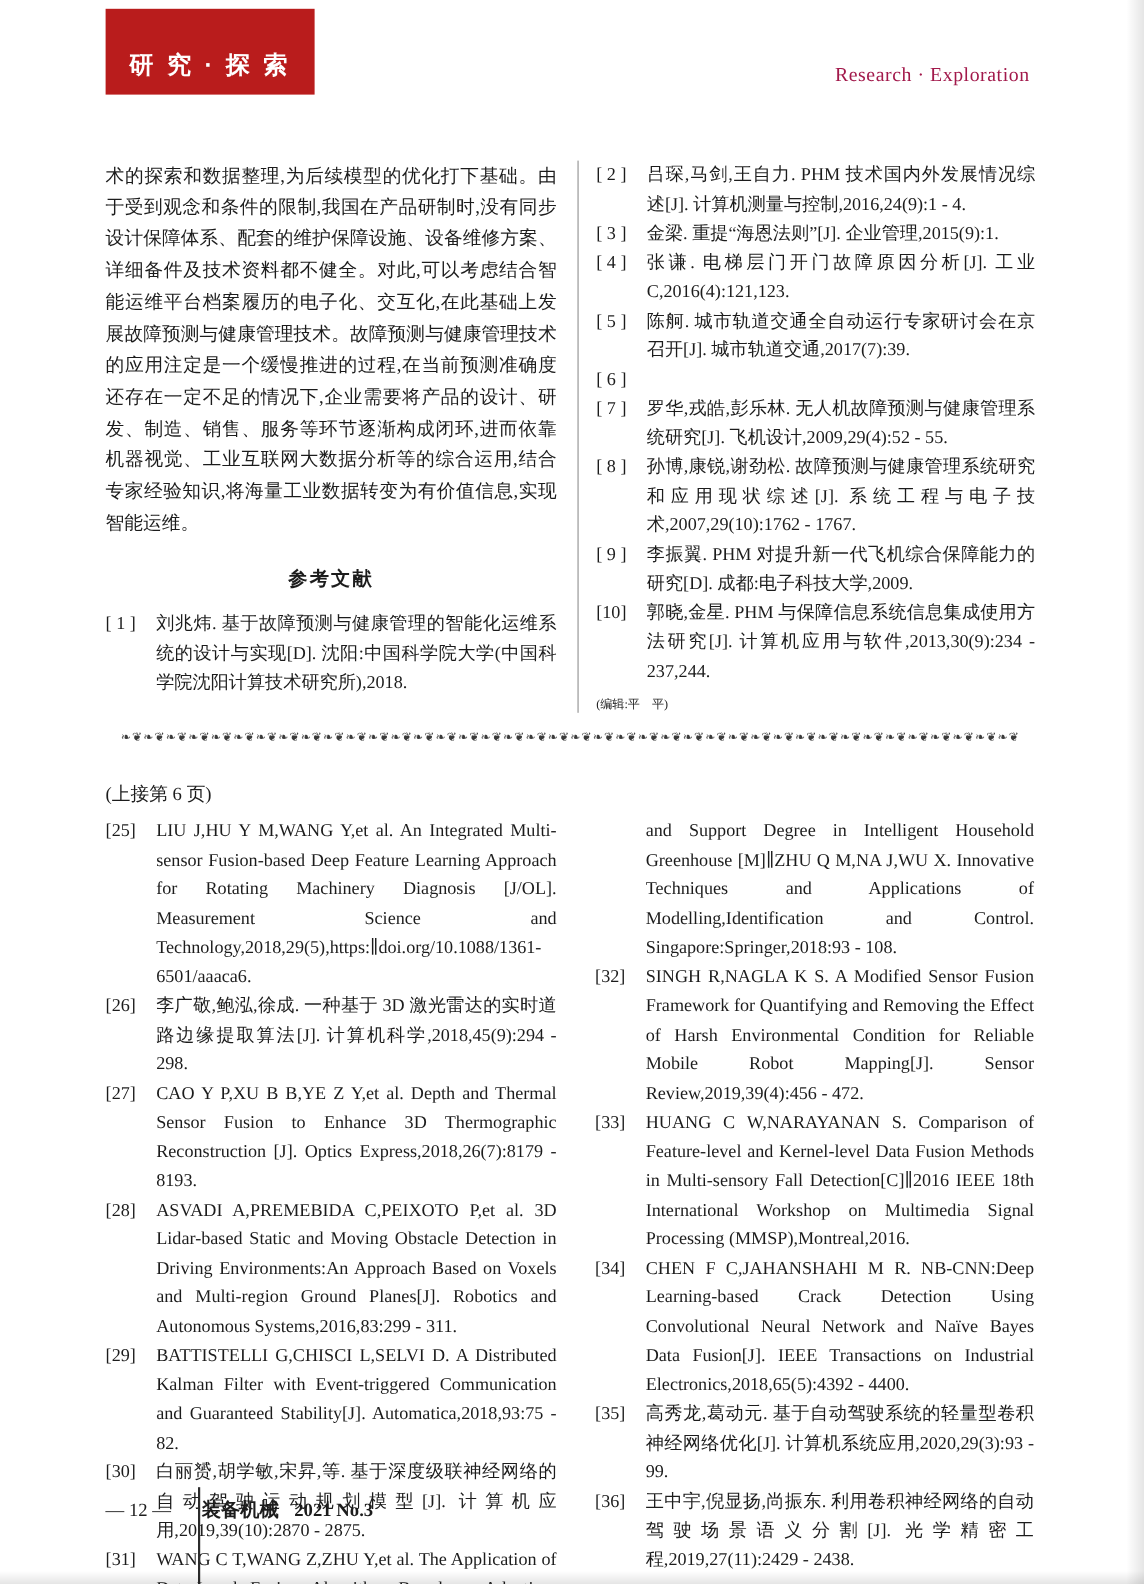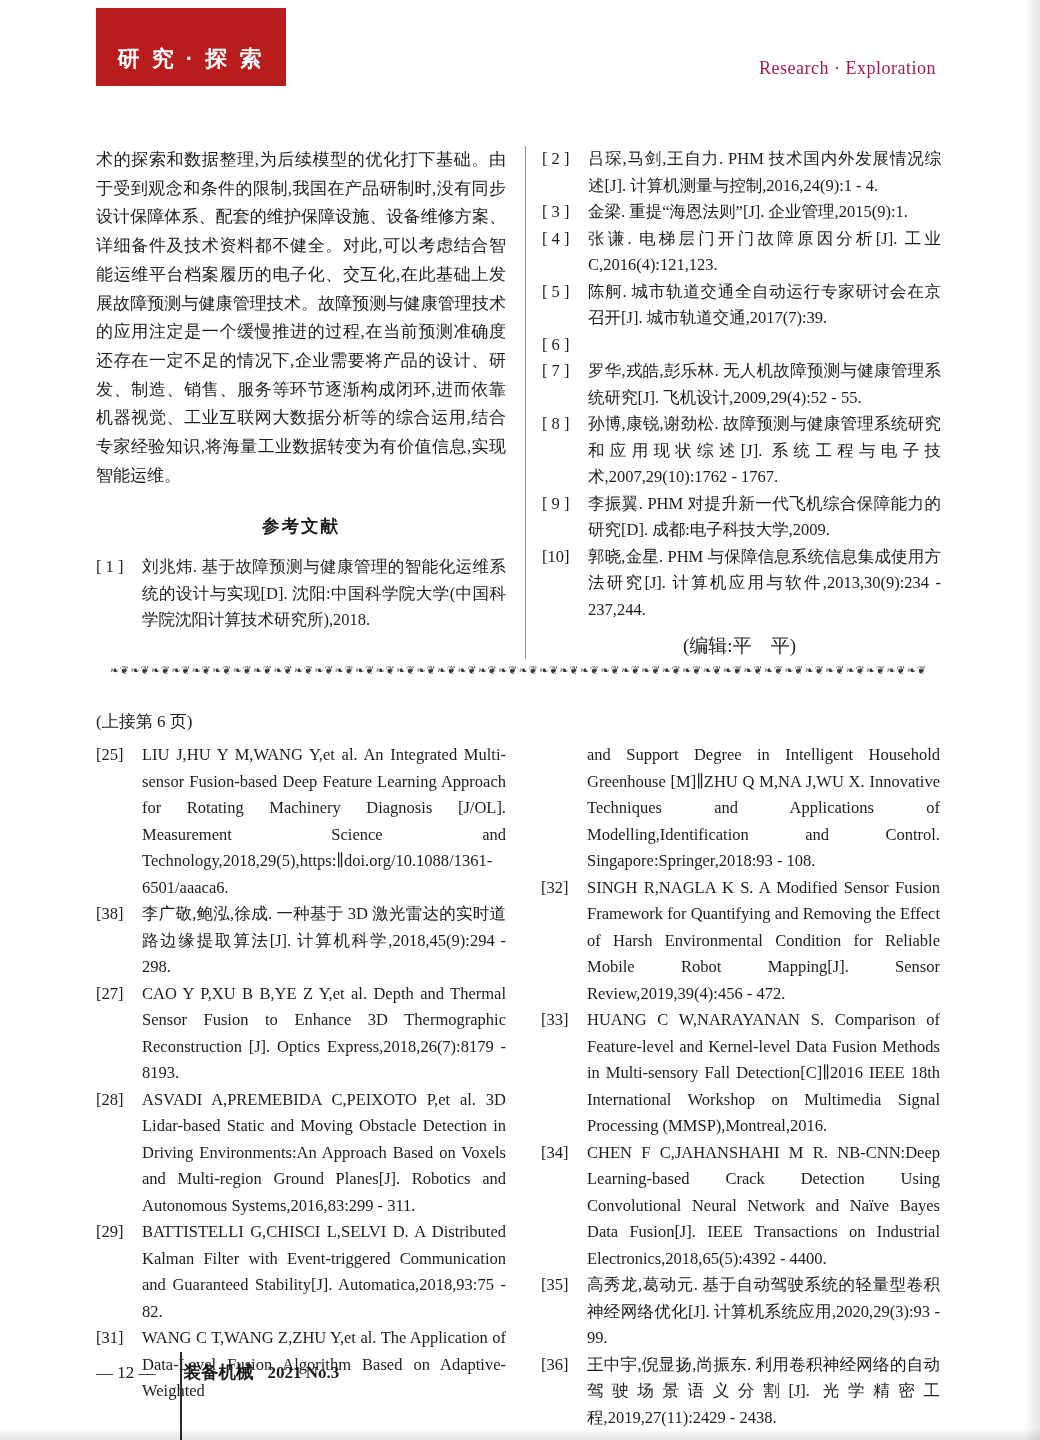--- a/index.html
+++ b/index.html
@@ -53,21 +53,21 @@
     text-align:center; font-weight:bold; font-size:17.5px;
     font-family:"Liberation Sans","DejaVu Sans",sans-serif;
     margin:24px 0 16px 0; letter-spacing:2px;
   }
   .ref {
     display:flex; font-size:16.5px; line-height:26.5px;
   }
   .ref-label { flex:0 0 46px; }
   .ref-text { flex:1; text-align:justify; }
   .editor-note {
-    text-align:center; font-size:19px; margin-top:10px; padding-right:4px;
+    text-align:left; font-size:11px; margin-top:10px; padding-right:4px;
   }
   
   .ornament {
     position:absolute; left:96px; top:664px; width:845px; height:16px;
     overflow:hidden; white-space:nowrap; text-align:center;
     font-size:11px; letter-spacing:1px; color:#3a3a3a;
     font-family:"DejaVu Sans",sans-serif;
   }
   
   .section-bottom {
@@ -155,34 +155,38 @@
 
 <div class="section-bottom">
   <div class="continuation">(上接第 6 页)</div>
   <div class="columns-bottom">
     <div class="col-left-bot">
       <div class="ref">
         <span class="ref-label">[25]</span>
         <span class="ref-text">LIU J,HU Y M,WANG Y,et al. An Integrated Multi-sensor Fusion-based Deep Feature Learning Approach for Rotating Machinery Diagnosis [J/OL]. Measurement Science and Technology,2018,29(5),https:∥doi.org/10.1088/1361-6501/aaaca6.</span>
       </div>
       <div class="ref">
-        <span class="ref-label">[38]</span>
+        <span class="ref-label">[26]</span>
         <span class="ref-text">李广敬,鲍泓,徐成. 一种基于 3D 激光雷达的实时道路边缘提取算法[J]. 计算机科学,2018,45(9):294 - 298.</span>
       </div>
       <div class="ref">
         <span class="ref-label">[27]</span>
         <span class="ref-text">CAO Y P,XU B B,YE Z Y,et al. Depth and Thermal Sensor Fusion to Enhance 3D Thermographic Reconstruction [J]. Optics Express,2018,26(7):8179 - 8193.</span>
       </div>
       <div class="ref">
         <span class="ref-label">[28]</span>
         <span class="ref-text">ASVADI A,PREMEBIDA C,PEIXOTO P,et al. 3D Lidar-based Static and Moving Obstacle Detection in Driving Environments:An Approach Based on Voxels and Multi-region Ground Planes[J]. Robotics and Autonomous Systems,2016,83:299 - 311.</span>
       </div>
       <div class="ref">
         <span class="ref-label">[29]</span>
         <span class="ref-text">BATTISTELLI G,CHISCI L,SELVI D. A Distributed Kalman Filter with Event-triggered Communication and Guaranteed Stability[J]. Automatica,2018,93:75 - 82.</span>
+      </div>
+      <div class="ref">
+        <span class="ref-label">[30]</span>
+        <span class="ref-text">白丽赟,胡学敏,宋昇,等. 基于深度级联神经网络的自动驾驶运动规划模型[J]. 计算机应用,2019,39(10):2870 - 2875.</span>
       </div>
       <div class="ref">
         <span class="ref-label">[31]</span>
         <span class="ref-text">WANG C T,WANG Z,ZHU Y,et al. The Application of Data-Level Fusion Algorithm Based on Adaptive-Weighted</span>
       </div>
     </div>
     <div class="col-right-bot">
       <div class="ref">
         <span class="ref-label"></span>
         <span class="ref-text">and Support Degree in Intelligent Household Greenhouse [M]∥ZHU Q M,NA J,WU X. Innovative Techniques and Applications of Modelling,Identification and Control. Singapore:Springer,2018:93 - 108.</span>

